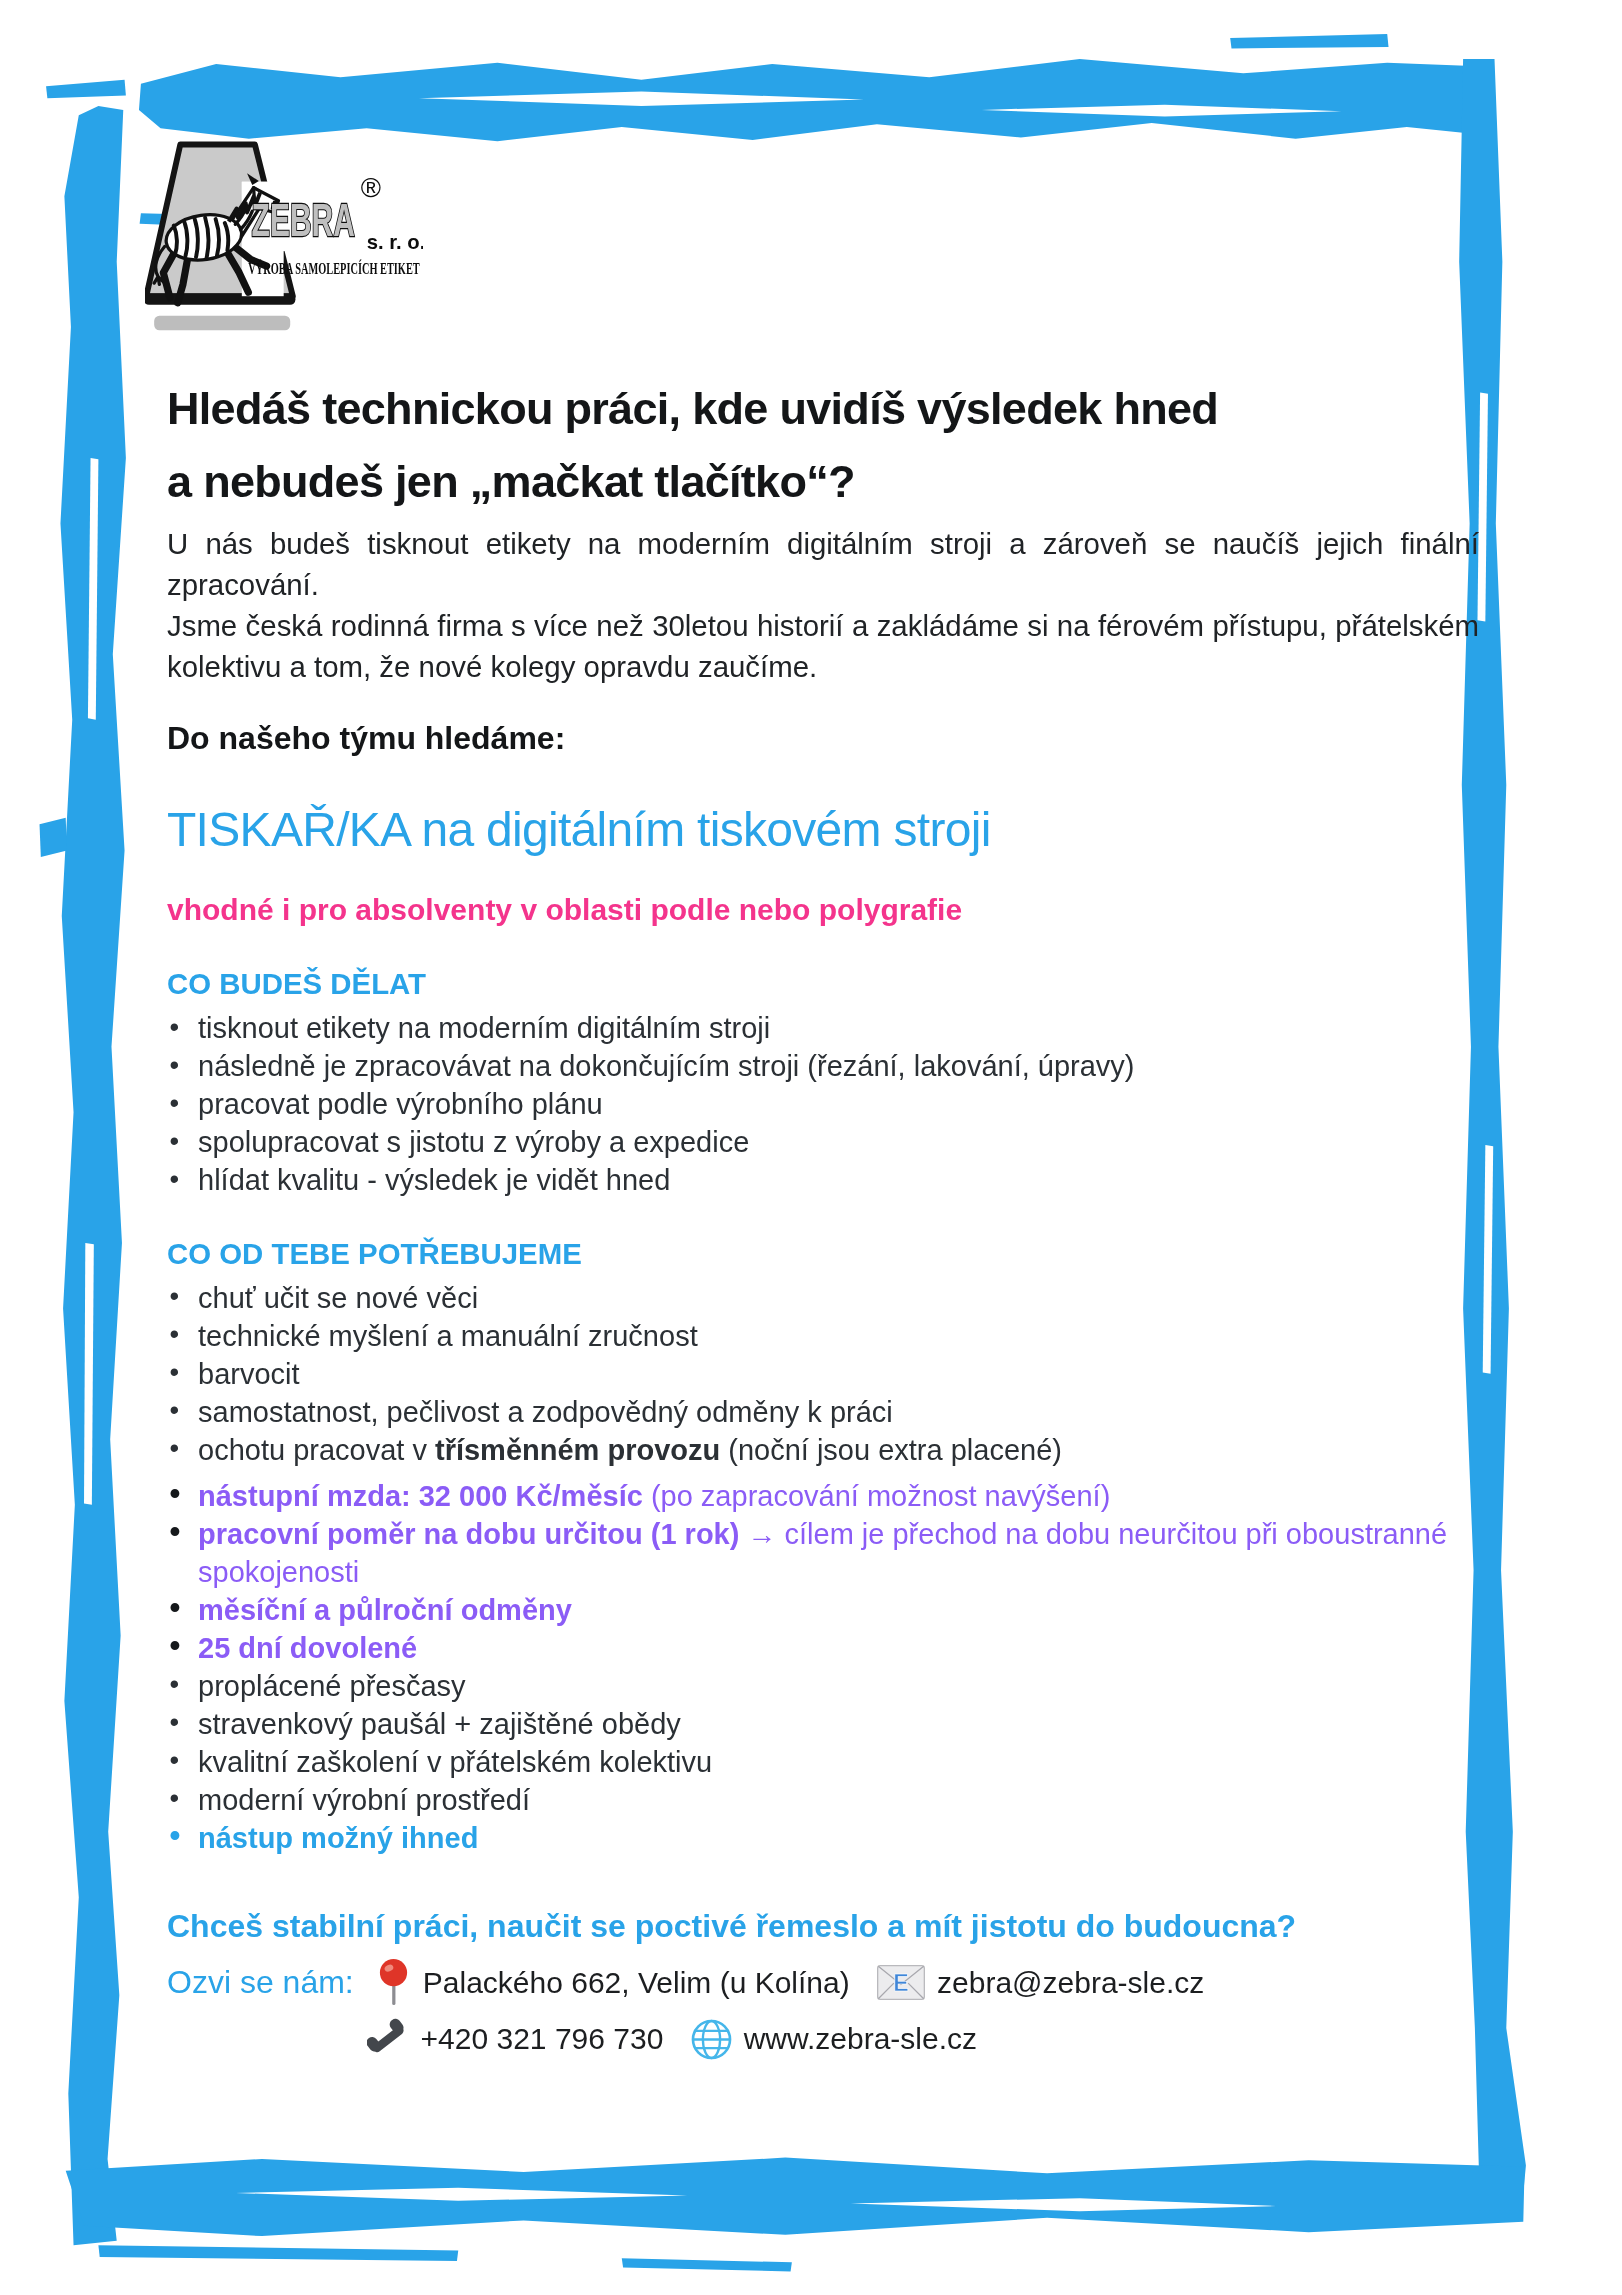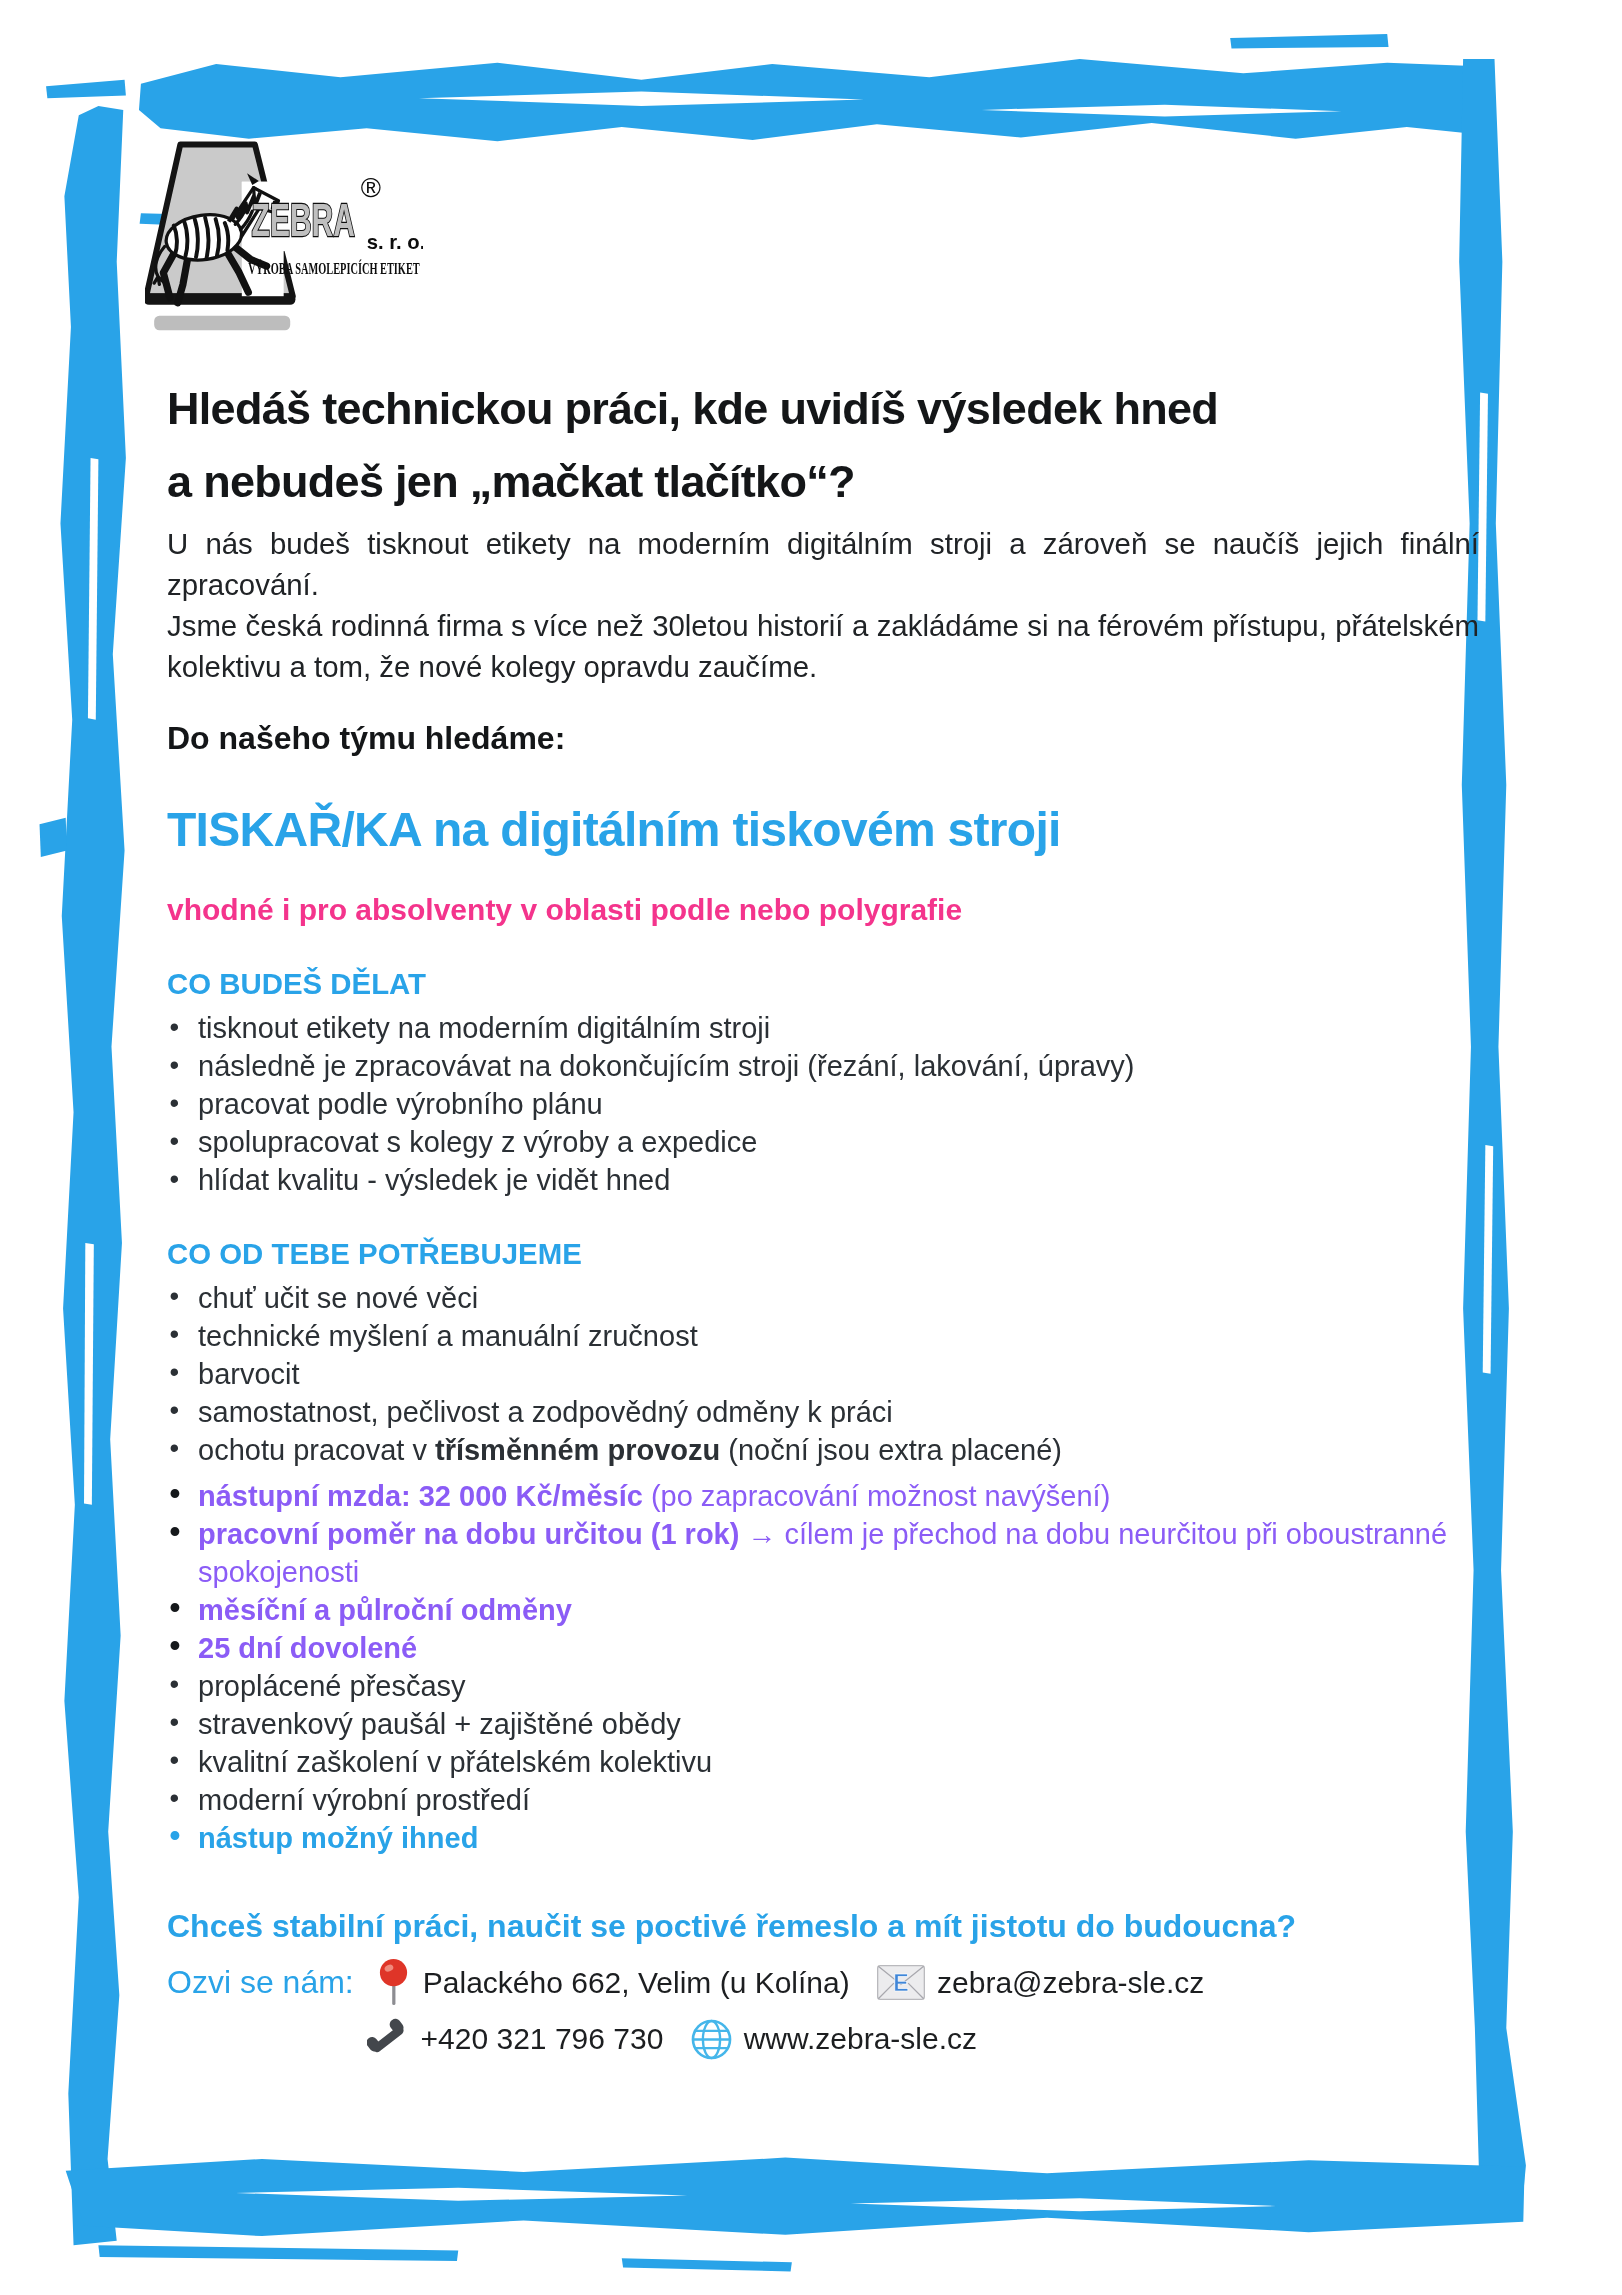--- a/index.html
+++ b/index.html
@@ -16,21 +16,21 @@
   .bframe .bk{fill:var(--accent-blue)}
   .bframe .streak{fill:#ffffff}
 
   .logo{position:absolute;left:145px;top:139px;width:278px;height:196px}
 
   .headline{position:absolute;left:167px;top:372px;width:1315px;
     font-size:45px;line-height:73px;font-weight:700;color:var(--text-dark);letter-spacing:-0.7px}
   .intro{position:absolute;left:167px;top:523px;width:1312px;
     font-size:29.4px;line-height:41px;color:#202326;text-align:justify}
   .team-intro{position:absolute;left:167px;top:720px;font-size:32px;font-weight:700;color:var(--text-dark)}
-  .position-title{position:absolute;left:167px;top:802px;font-size:48px;font-weight:700;
+  .position-title{position:absolute;left:167px;top:802px;font-size:48px;font-weight:400;
     color:var(--accent-blue);letter-spacing:-0.7px}
   .position-subtitle{position:absolute;left:167px;top:893px;font-size:30px;font-weight:700;color:var(--accent-pink)}
 
   .column{position:absolute;left:167px;top:967px;width:1312px}
   .sec-heading{font-size:29.4px;line-height:34px;font-weight:700;color:var(--accent-blue)}
   ul{list-style:none;margin:7.9px 0 0 0;padding:0}
   li{position:relative;padding-left:31px;font-size:29px;line-height:38px;min-height:38px;color:var(--body-text)}
   li::before{content:"\2022";position:absolute;left:2.6px;top:-1.3px;font-size:27.5px;color:var(--body-text)}
   li.bb{color:#8b5cf6}
   li.bb::before{font-weight:700;font-size:31px;color:#15181b}
@@ -117,21 +117,21 @@
   <div class="position-title">TISKAŘ/KA na digitálním tiskovém stroji</div>
   <div class="position-subtitle">vhodné i pro absolventy v oblasti podle nebo polygrafie</div>
 
   <div class="column">
 
     <div class="sec-heading">CO BUDEŠ DĚLAT</div>
     <ul>
       <li><span class="sp">tisknout etikety na moderním digitálním stroji</span></li>
       <li><span class="sp">následně je zpracovávat na dokončujícím stroji (řezání, lakování, úpravy)</span></li>
       <li><span class="sp">pracovat podle výrobního plánu</span></li>
-      <li><span class="sp">spolupracovat s kolegy z výroby a expedice</span></li>
+      <li><span class="sp">spolupracovat s jistotu z výroby a expedice</span></li>
       <li><span class="sp">hlídat kvalitu - výsledek je vidět hned</span></li>
     </ul>
 
     <div class="sec-heading m2">CO OD TEBE POTŘEBUJEME</div>
     <ul>
       <li><span class="sp">chuť učit se nové věci</span></li>
       <li><span class="sp">technické myšlení a manuální zručnost</span></li>
       <li><span class="sp">barvocit</span></li>
       <li><span class="sp">samostatnost, pečlivost a zodpovědný odměny k práci</span></li>
       <li><span class="sp">ochotu pracovat v </span><span class="sb">třísměnném provozu</span><span class="sr"> (noční jsou extra placené)</span></li>

